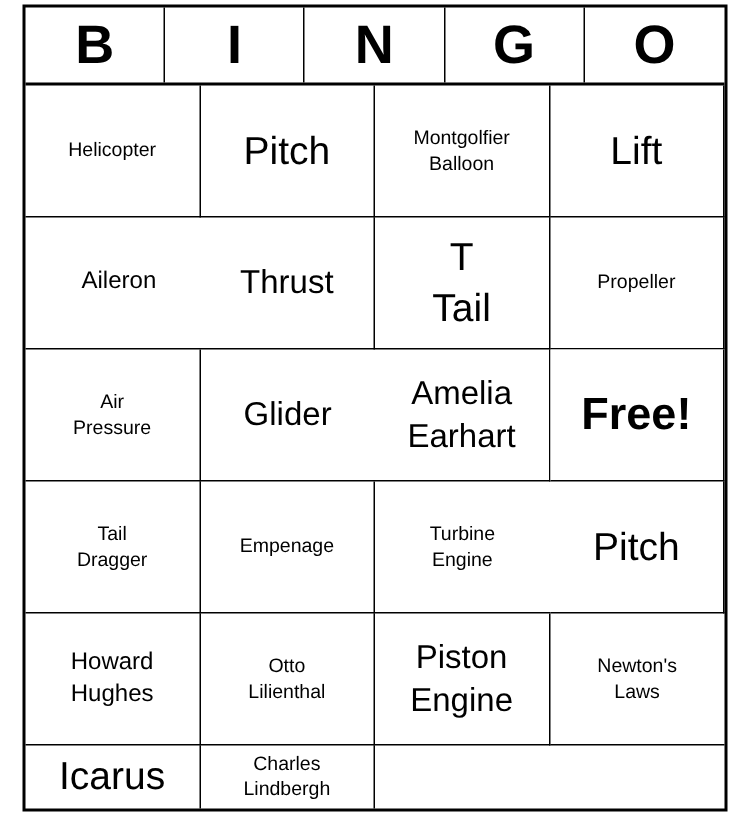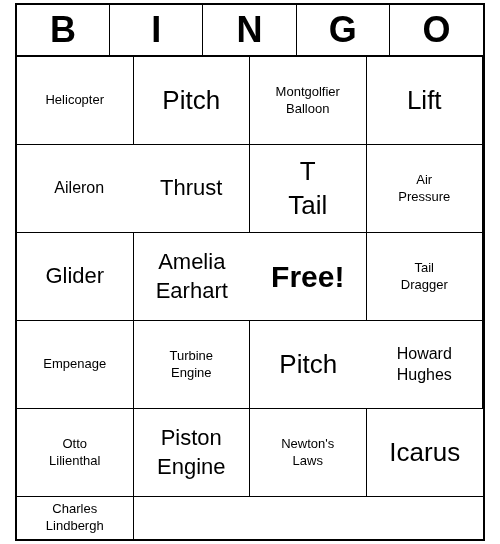--- a/index.html
+++ b/index.html
@@ -78,20 +78,21 @@
       <div class="bingo-header-cell">O</div>
     </div>
   <div class="bingo-grid">
   <div class="bingo-cell">Helicopter</div>
       <div class="bingo-cell xlarge-text">Pitch</div>
       <div class="bingo-cell">Montgolfier<br>Balloon</div>
       <div class="bingo-cell xlarge-text">Lift</div>
       <div class="bingo-cell" style="font-size: 16px; padding-left: 12px;">Aileron</div>
       <div class="bingo-cell large-text">Thrust</div>
       <div class="bingo-cell xlarge-text">T<br>Tail</div>
+      <div class="bingo-cell">Propeller</div>
       <div class="bingo-cell">Air<br>Pressure</div>
       <div class="bingo-cell large-text">Glider</div>
       <div class="bingo-cell large-text">Amelia<br>Earhart</div>
       <div class="bingo-cell free-cell" style="background: rgb(255, 255, 255);">Free!</div>
       <div class="bingo-cell">Tail<br>Dragger</div>
       <div class="bingo-cell">Empenage</div>
       <div class="bingo-cell">Turbine<br>Engine</div>
       <div class="bingo-cell xlarge-text">Pitch</div>
       <div class="bingo-cell" style="font-size: 16px;">Howard<br>Hughes</div>
       <div class="bingo-cell">Otto<br>Lilienthal</div>

